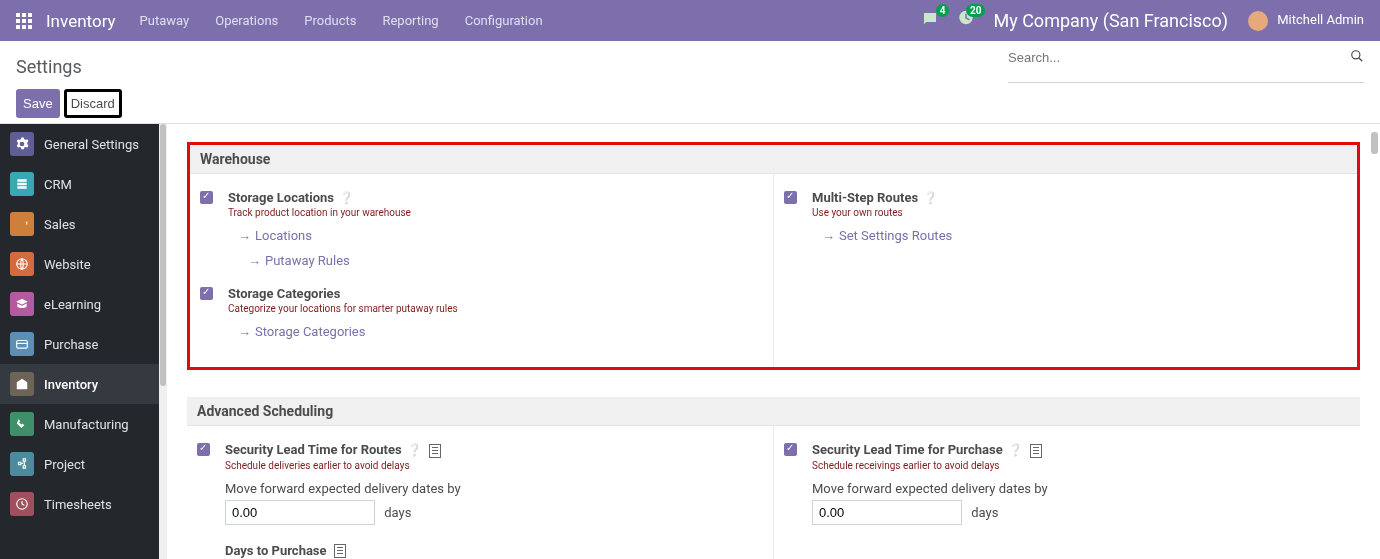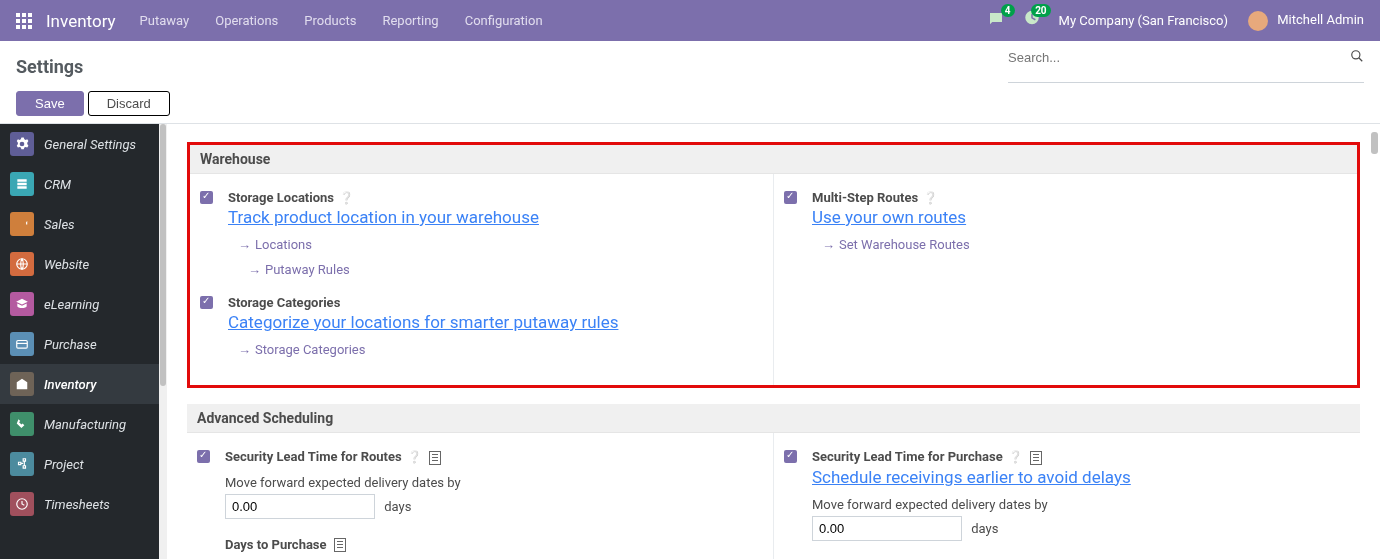--- a/index.html
+++ b/index.html
@@ -5,59 +5,59 @@
   * { box-sizing: border-box; margin: 0; padding: 0; }
   html, body { width: 1380px; height: 559px; font-family: -apple-system, BlinkMacSystemFont, "Segoe UI", Roboto, Arial, sans-serif; font-size: 13px; color: #4c4c4c; overflow: hidden; }
   
   .topnav { background: #7c6fac; height: 41px; display: flex; align-items: center; color: #fff; padding: 0 16px; }
   .apps-grid { width: 16px; height: 16px; display: inline-block; margin-right: 14px; }
   .app-title { font-size: 17px; margin-right: 24px; }
   .menu-item { font-size: 13px; margin-right: 26px; cursor: pointer; white-space: nowrap; color: #e1ddee; }
   .nav-spacer { flex: 1; }
   .badge-wrap { position: relative; margin-right: 18px; cursor: pointer; }
   .badge { position: absolute; top: -6px; right: -10px; background: #00a04a; color: #fff; border-radius: 8px; font-size: 10px; padding: 0 4px; line-height: 13px; font-weight: 700; }
-  .company { font-size: 13px; margin-right: 20px; }
+  .company { font-size: 18px; margin-right: 20px; }
   .avatar { width: 20px; height: 20px; border-radius: 50%; background: #e7a97c; display: inline-block; vertical-align: middle; margin-right: 6px; }
   .user-name { font-size: 13px; }
   
   .cp { border-bottom: 1px solid #dee2e6; padding: 8px 16px 0 16px; background: #fff; }
   .cp-row1 { display: flex; align-items: center; height: 34px; }
-  .breadcrumb-title { font-size: 18px; color: #555b60; font-weight: 700; flex: 1; }
+  .breadcrumb-title { font-size: 18px; color: #555b60; font-weight: 400; flex: 1; }
   .search-box { width: 356px; display: flex; border-bottom: 1px solid #ced4da; padding-bottom: 16px; }
   .search-input { border: none; outline: none; flex: 1; font-size: 13px; color: #6c757d; }
   .cp-row2 { height: 40px; display: flex; align-items: center; }
-  .btn { border: 1px solid #000000; background: #fff; padding: 4px 18px; font-size: 13px; cursor: pointer; border-radius: 3px; margin-right: 4px; color: #4c4c4c; }
+  .btn { border: 3px solid #000000; background: #fff; padding: 4px 4px; font-size: 13px; cursor: pointer; border-radius: 3px; margin-right: 4px; color: #4c4c4c; }
   .btn-primary { background: #7c6fac; border-color: #7c6fac; color: #fff; }
   
   .body { display: flex; height: calc(559px - 41px - 82px); }
-  .sidebar { width: 167px; background: #24282c; overflow: hidden; font-style: italic; }
+  .sidebar { width: 167px; background: #24282c; overflow: hidden; }
   .side-item { display: flex; align-items: center; padding: 8px 10px; color: #dee2e6; cursor: pointer; white-space: nowrap; }
   .side-item.active { background: #343a40; color: #fff; font-weight: 500; }
   .side-icon { width: 24px; height: 24px; margin-right: 10px; border-radius: 3px; display: flex; align-items: center; justify-content: center; flex-shrink: 0; }
   .content-wrap { flex: 1; background: #fff; overflow-y: auto; position: relative; }
   .content { padding: 18px 20px; }
   .section-head { background: #f0f0f0; padding: 6px 10px; font-weight: 700; color: #4c4c4c; font-size: 14px; border-bottom:1px solid #e5e5e5; }
   .two-col { display: flex; }
   .col { flex: 1; padding: 16px 10px 10px 10px; }
   .col.left { border-right: 1px solid #e9ecef; }
   .setting-row { display: flex; margin-bottom: 18px; }
   .chk-col { width: 28px; padding-top:1px; }
   .chk { width: 13px; height: 13px; appearance: none; background: #7c6fac; border-radius: 2px; display: inline-block; position: relative; cursor: pointer; }
   .chk:checked::after { content: "✓"; color: #fff; font-size: 10px; position: absolute; left: 2px; top: -1px; }
   .setting-body { flex: 1; }
   .setting-title { font-weight: 700; font-size: 13px; color: #4c4c4c; }
   .help-icon { color: #7c6fac; font-size: 12px; margin-left: 2px; cursor: pointer; }
   .file-icon { width:12px; height:14px; display:inline-block; border:1px solid #666; position:relative; vertical-align:middle; margin-left:4px;}
   .file-icon::before{content:"";position:absolute;top:2px;left:2px;right:2px;height:1px;background:#666;box-shadow:0 3px 0 #666,0 6px 0 #666;}
-  .setting-desc { color: #3b82f6; font-size: 17px; margin-top: 2px; text-decoration: underline; }
+  .setting-desc { color: #7f1d1d; font-size: 10px; margin-top: 2px; }
   .sub-link { color: #7c6fac; font-size: 13px; margin-top: 10px; cursor: pointer; display: inline-block; padding-left: 10px; }
   .arrow { font-weight: 700; margin-right: 4px; }
   .input-row { margin-top: 10px; }
   .num-input { width: 150px; border: 1px solid #ced4da; padding: 4px 6px; font-size: 13px; }
-  .highlight-box { border: 3px solid #e20b0b; padding: 0; margin-bottom: 16px; }
+  .highlight-box { border: 3px solid #e20b0b; padding: 0; margin-bottom: 27px; }
   .tiny-scroll-v { position:absolute; right:1px; top:0; width:9px; height:100%; }
   .tiny-scroll-v .thumb { position:absolute; left:1px; right:1px; top:8px; height:22px; background:#c1c1c1; border-radius:3px; }
   .side-scroll { position:absolute; right:0; top:0; width:8px; height:100%; background:#f0f0f0;}
   .side-scroll .thumb{position:absolute;left:1px;right:1px;top:0;height:60%;background:#c1c1c1;border-radius:3px;}
 </style>
 </head>
 <body>
 
 <div class="topnav">
   <span class="apps-grid">
@@ -237,36 +237,37 @@
               </div>
             </div>
           </div>
           <div class="col">
             <div class="setting-row">
               <div class="chk-col"><input type="checkbox" class="chk" checked="" style=""></div>
               <div class="setting-body">
                 <span class="setting-title">Multi-Step Routes</span>
                 <span class="help-icon">❔</span>
                 <div class="setting-desc">Use your own routes</div>
-                <div class="sub-link"><span class="arrow">→</span><span>Set Warehouse Routes</span></div>
+                <div class="sub-link"><span class="arrow">→</span><span>Set Settings Routes</span></div>
               </div>
             </div>
           </div>
         </div>
       </div>
 
       <div class="section-head">Advanced Scheduling</div>
       <div class="two-col">
         <div class="col left">
           <div class="setting-row">
             <div class="chk-col"><input type="checkbox" class="chk" checked="" style=""></div>
             <div class="setting-body">
               <span class="setting-title">Security Lead Time for Routes</span>
               <span class="help-icon">❔</span>
               <span class="file-icon"></span>
+              <div class="setting-desc">Schedule deliveries earlier to avoid delays</div>
               <div class="input-row">
                 <div style="margin-bottom:4px;">Move forward expected delivery dates by</div>
                 <input class="num-input" value="0.00" style="">
                 <span style="margin-left:6px;">days</span>
               </div>
             </div>
           </div>
           <div class="setting-row" style="margin-bottom:10px;">
             <div class="chk-col"></div>
             <div class="setting-body">

